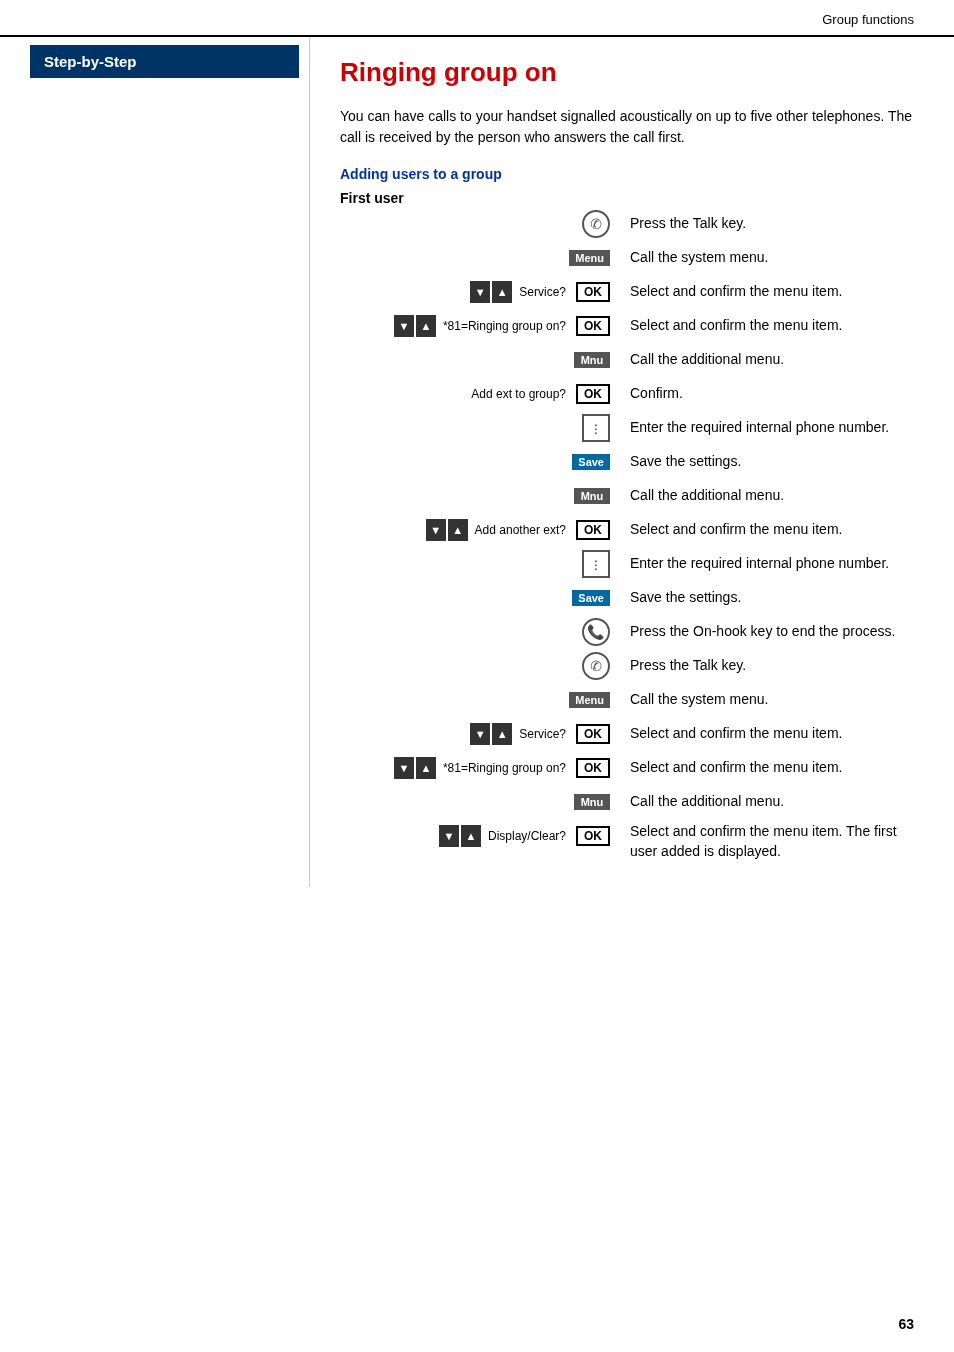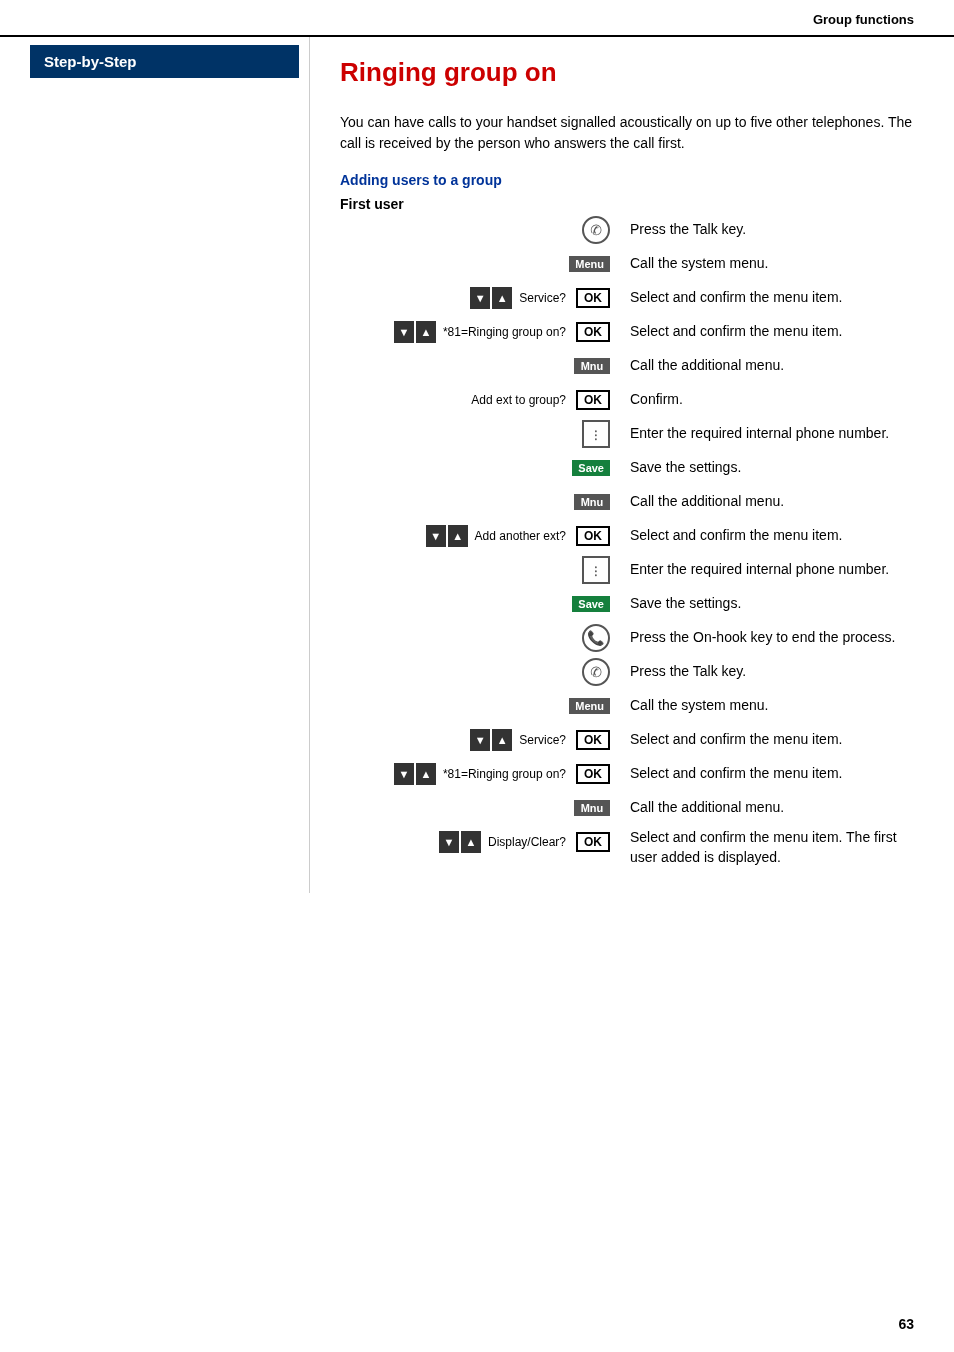--- a/index.html
+++ b/index.html
@@ -15,21 +15,21 @@
 
     
     .page-header {
       display: flex;
       justify-content: flex-end;
       padding: 12px 40px 8px 40px;
       border-bottom: 2px solid #000;
       margin-bottom: 0;
     }
     .page-header-title {
-      font-weight: bold;
+      font-weight: normal;
       font-size: 13px;
     }
 
     
     .main-content {
       display: flex;
       padding: 0;
     }
 
     
@@ -52,21 +52,21 @@
     
     .right-col {
       flex: 1;
       padding: 20px 40px 20px 30px;
     }
 
     .section-title {
       font-size: 26px;
       font-weight: bold;
       color: #cc0000;
-      margin-bottom: 24px;
+      margin-bottom: 18px;
     }
 
     .section-intro {
       font-size: 14px;
       line-height: 1.5;
       margin-bottom: 18px;
     }
 
     .subsection-title {
       font-size: 14px;
@@ -129,21 +129,21 @@
       color: #fff;
       font-size: 11px;
       font-weight: bold;
       padding: 2px 6px;
       min-width: 40px;
       text-align: left;
     }
 
     .save-btn {
       display: inline-block;
-      background: #15803d;
+      background: #0369a1;
       color: #fff;
       font-size: 11px;
       font-weight: bold;
       padding: 2px 6px;
       min-width: 36px;
       text-align: right;
     }
 
     .mnu-btn {
       display: inline-block;

